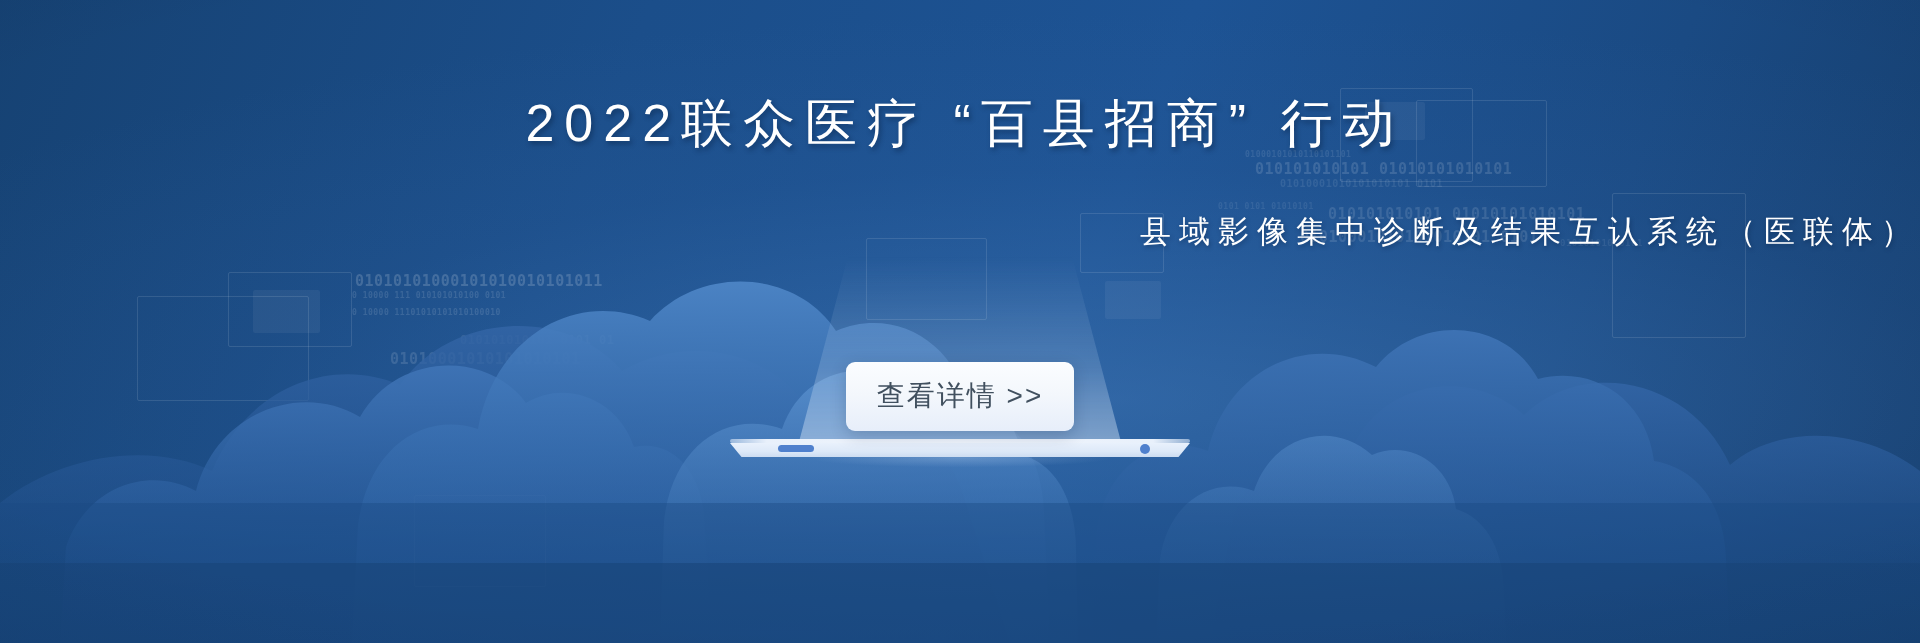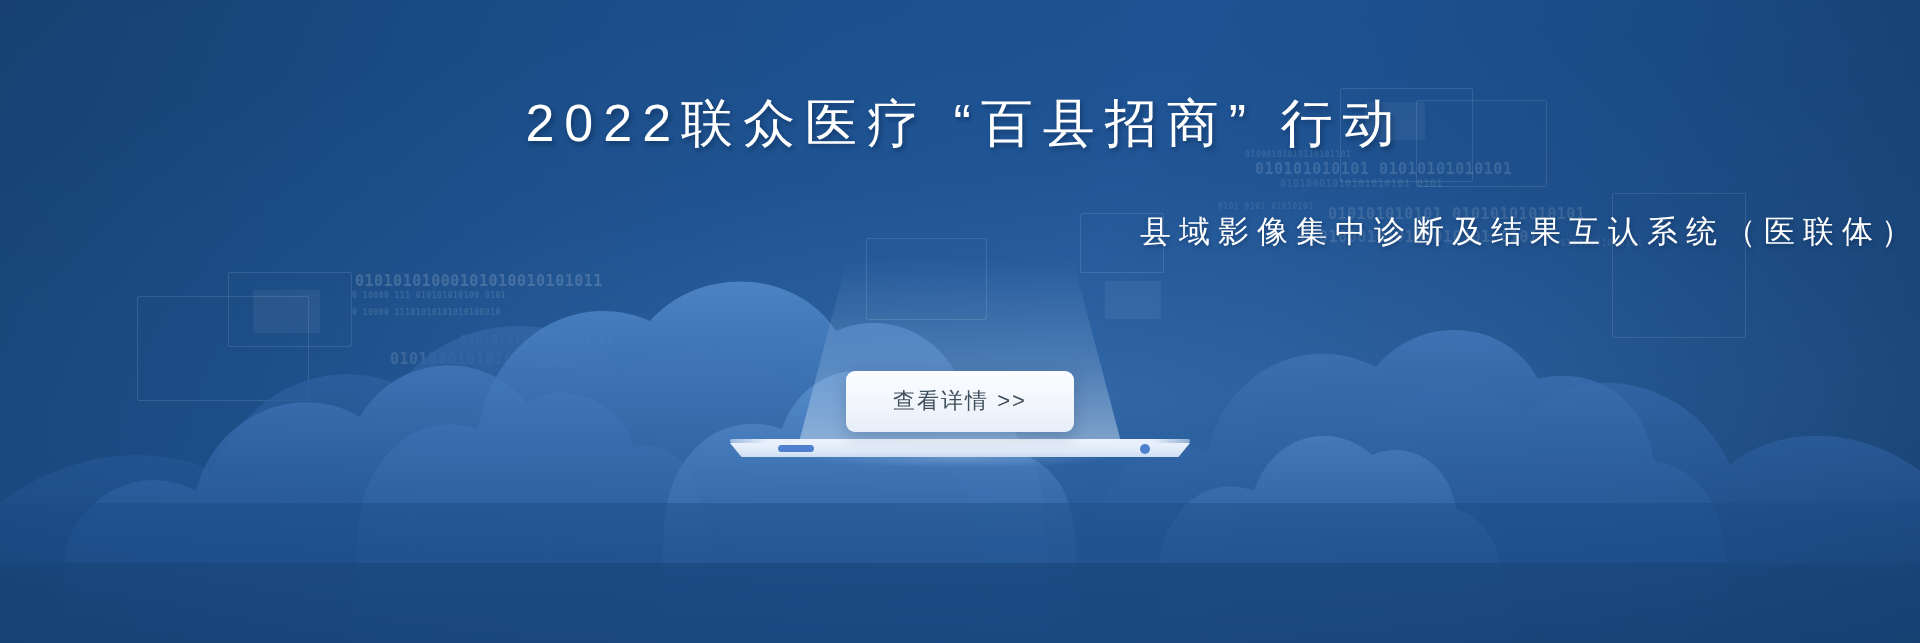--- a/index.html
+++ b/index.html
@@ -92,26 +92,25 @@
     color:#ffffff;font-size:31px;font-weight:400;line-height:1;
     letter-spacing:8px;text-indent:8px;
     text-shadow:1px 2px 4px rgba(7,28,59,.40);
     white-space:nowrap;
   }
   .cta-wrap{position:absolute;top:362px;left:0;right:0;text-align:center;}
   .cta{
     display:inline-block;box-sizing:border-box;
     min-width:228px;padding:15px 30px 16px;
     background:linear-gradient(180deg,#fbfdff 0%,#f3f7fc 48%,#e7eefa 100%);
-    color:#41505f;font-size:22px;letter-spacing:2px;
+    color:#41505f;font-size:28px;letter-spacing:2px;
     border:none;border-radius:9px;cursor:pointer;
     box-shadow:0 5px 16px rgba(10,33,68,.22);
     font-family:"Liberation Sans","DejaVu Sans",sans-serif;
     white-space:nowrap;
-    margin-top:9px;
   }
 </style>
 </head>
 <body>
 
 <div class="banner">
 
   <div class="bg-base"></div>
   <div class="bg-glow"></div>
 

